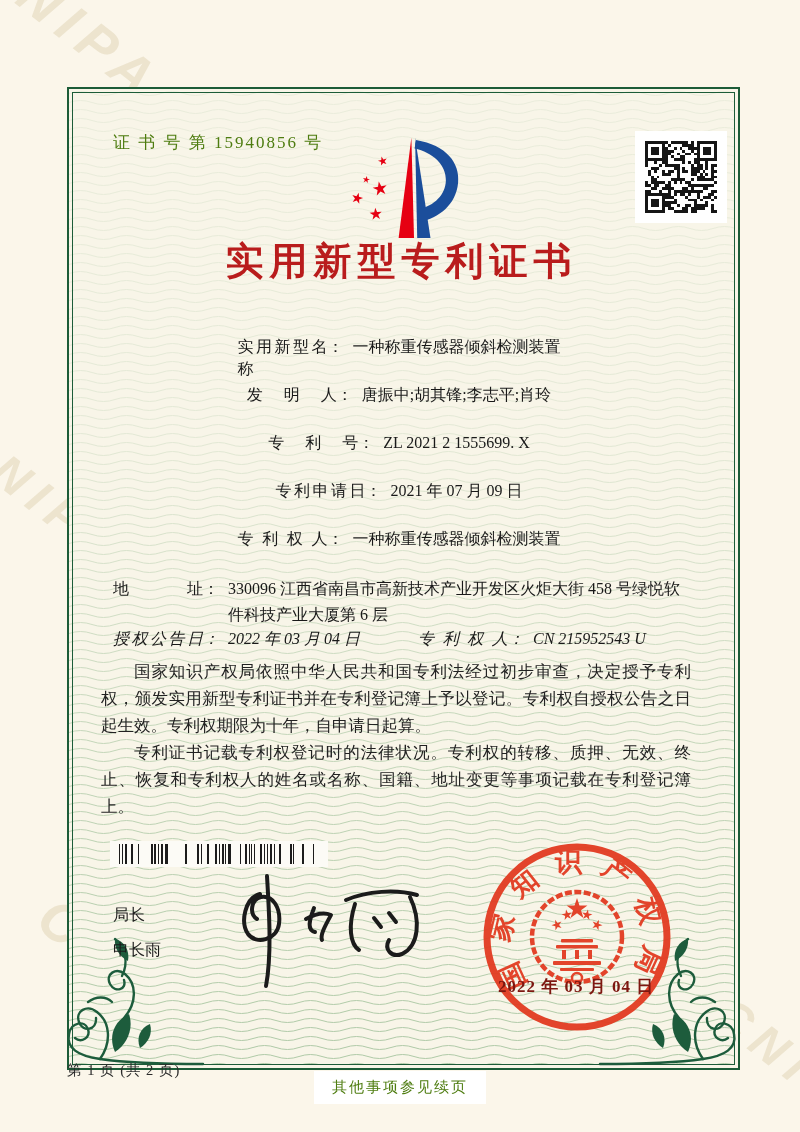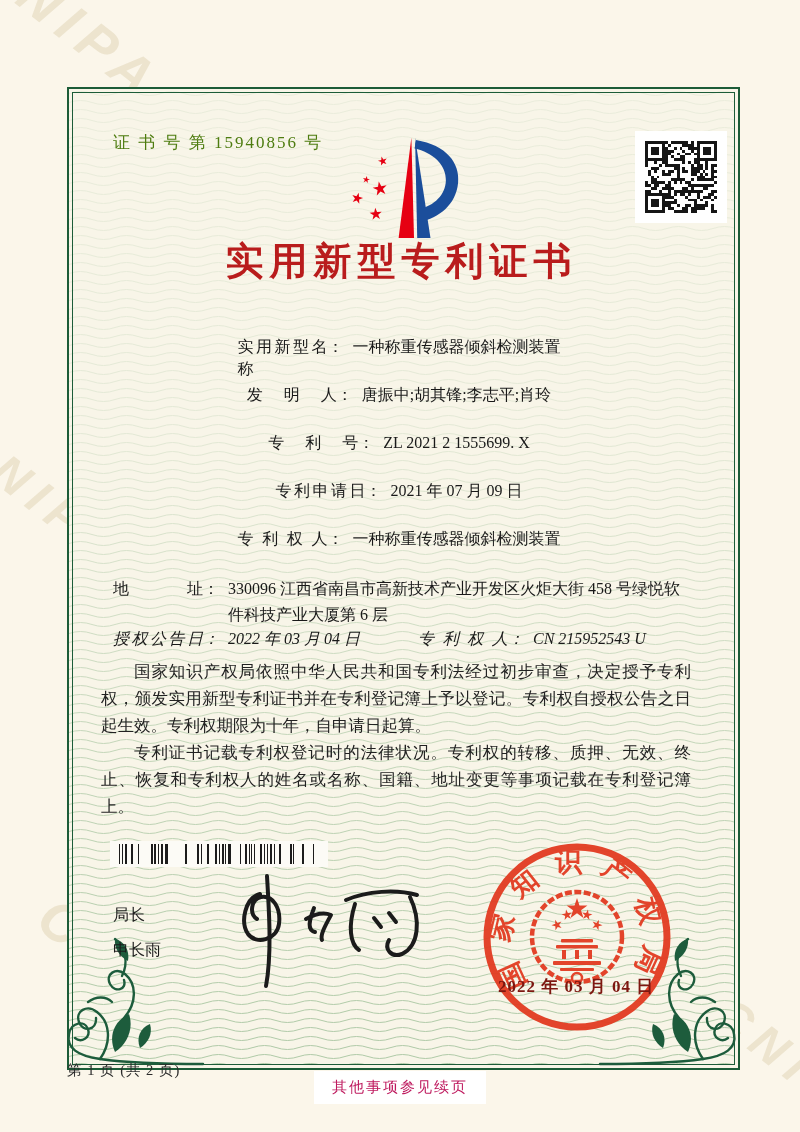--- a/index.html
+++ b/index.html
@@ -49,21 +49,21 @@
   .sig-title{position:absolute;left:113px;top:905px;font-size:16px;color:#1a1a1a;}
   .sig-name{position:absolute;left:113px;top:940px;font-size:16px;color:#1a1a1a;font-family:Liberation Serif, serif;}
   .sig-svg{position:absolute;left:226px;top:868px;}
   .seal{position:absolute;left:477px;top:837px;width:200px;height:200px;opacity:.94;}
   .seal-date{position:absolute;left:498px;top:975px;font-size:17px;letter-spacing:1px;
              color:#7d1710;font-weight:bold;white-space:nowrap;}
   
   .page-info{position:absolute;left:67px;top:1033px;width:669px;text-align:left;
              font-size:14.5px;letter-spacing:1px;color:#2a2a2a;margin-top:28px;}
   .note-box{position:absolute;left:50%;top:1071px;transform:translateX(-50%);
-            background:#ffffff;padding:7px 18px;font-size:15px;letter-spacing:2px;color:#be185d;}
+            background:#ffffff;padding:7px 18px;font-size:15px;letter-spacing:2px;color:#4d7c0f;}
 </style>
 </head>
 <body>
 
 <div class="page">
 
   <svg width="0" height="0" style="position:absolute" aria-hidden="true">
     <defs>
       <polygon id="star" points="0,-1 0.2245,-0.309 0.951,-0.309 0.3633,0.118 0.5878,0.809 0,0.382 -0.5878,0.809 -0.3633,0.118 -0.951,-0.309 -0.2245,-0.309"></polygon>
       <pattern id="wavepat" width="46" height="9" patternUnits="userSpaceOnUse">

